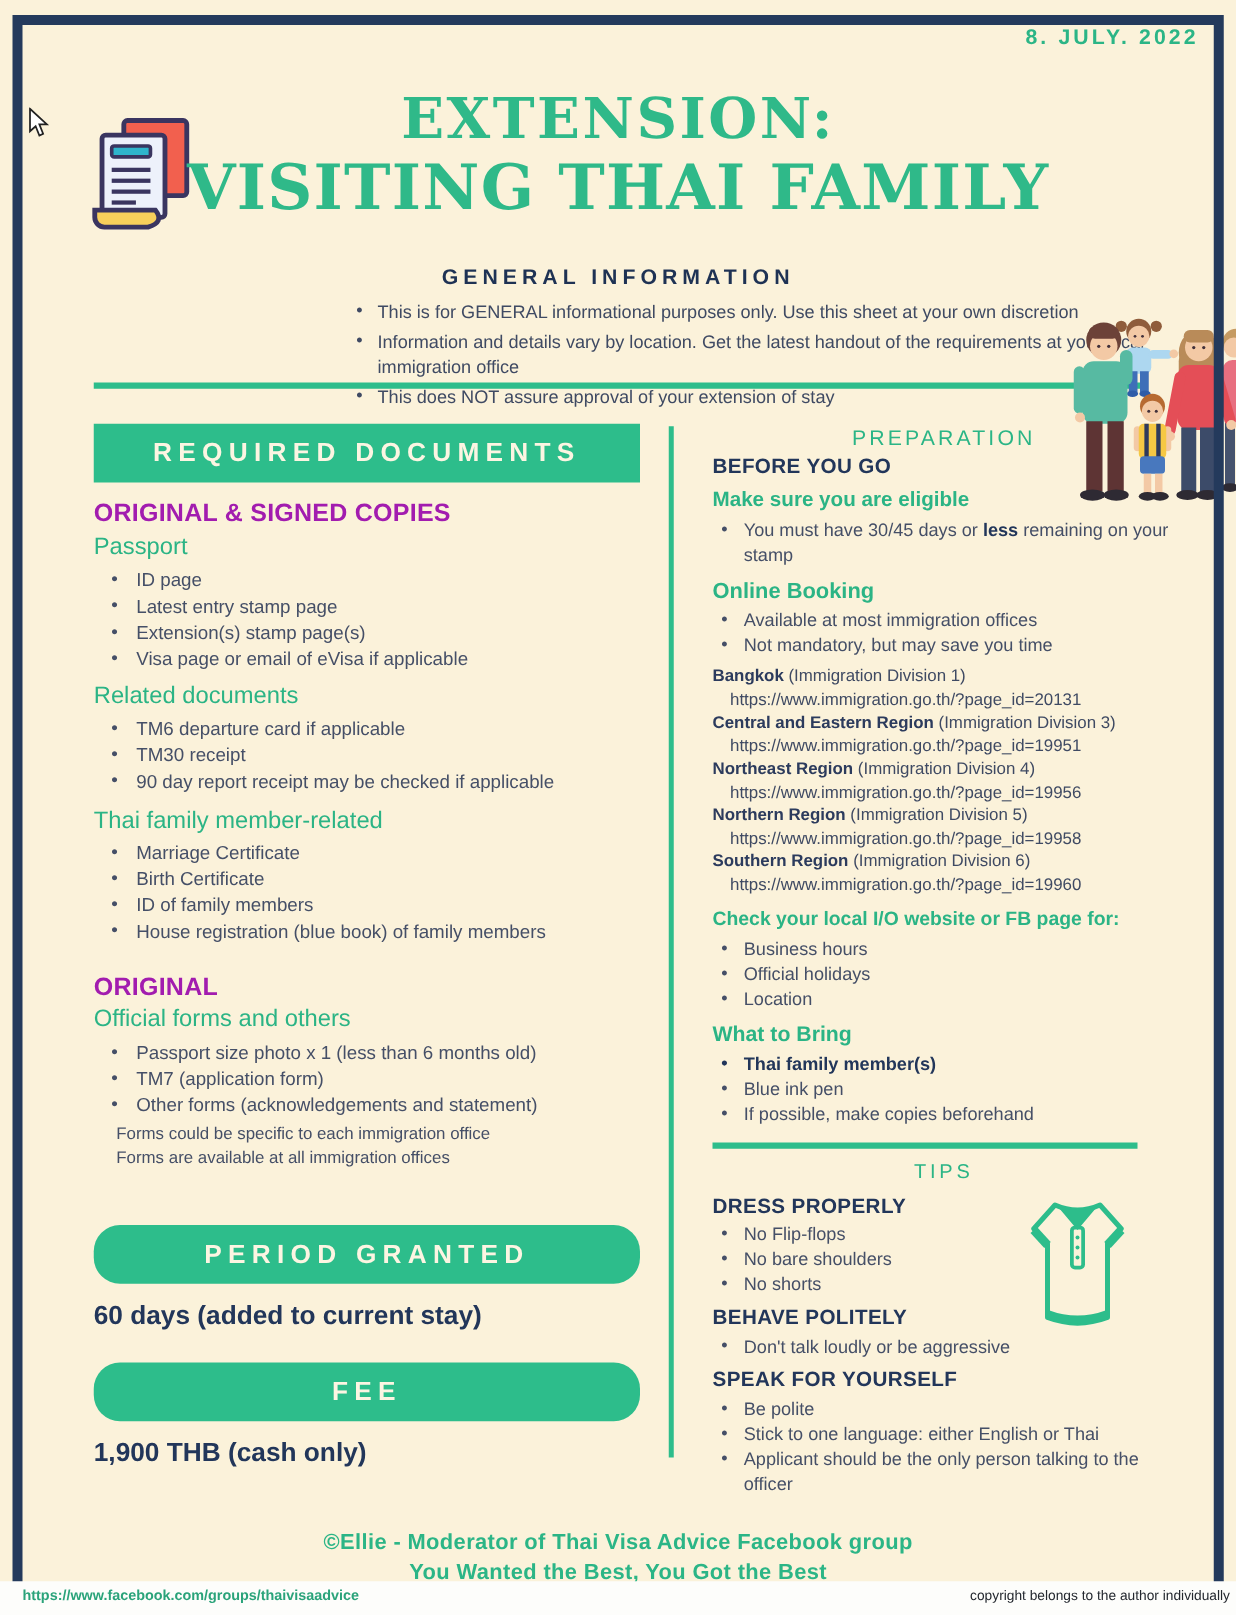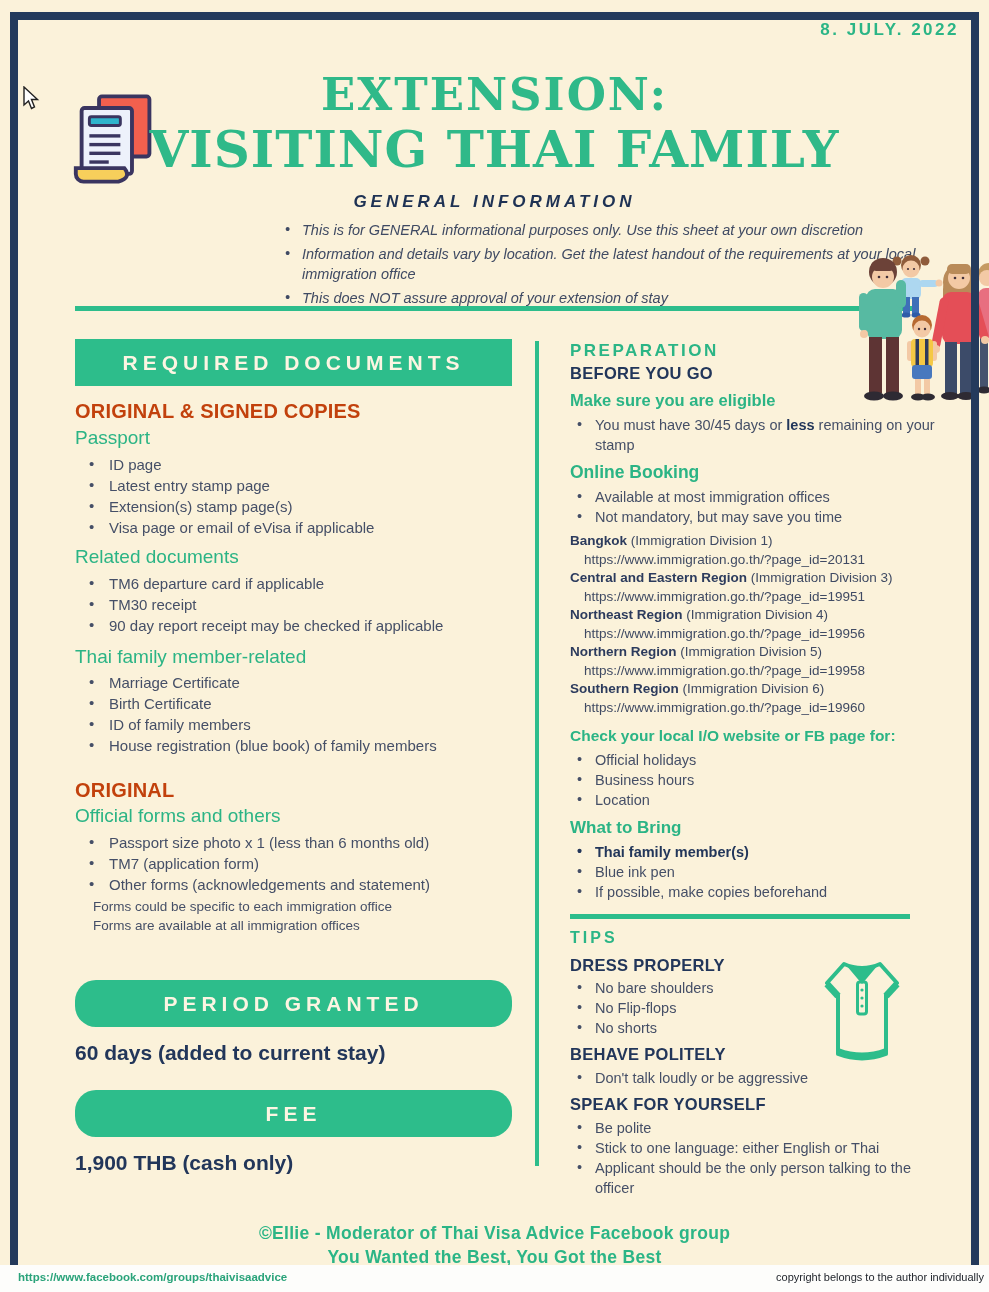--- a/index.html
+++ b/index.html
@@ -18,51 +18,51 @@
 
   .title-block { position:absolute; top:70px; left:0; width:100%; text-align:center; z-index:2; }
   .title-line1 { font-family:"DejaVu Serif", serif; font-weight:bold; color:#2FB989;
     font-size:45px; letter-spacing:2px; line-height:1.1; }
   .title-line2 { font-family:"DejaVu Serif", serif; font-weight:bold; color:#2FB989;
     font-size:50px; letter-spacing:1px; line-height:1.1; margin-top:2px; }
 
   .doc-icon { position:absolute; left:70px; top:90px; z-index:2; }
   .cursor { position:absolute; left:23px; top:86px; z-index:9; }
 
-  .general { position:absolute; top:192px; left:0; width:100%; z-index:2;font-style:italic; }
+  .general { position:absolute; top:212px; left:0; width:100%; z-index:2; }
   .general-h { text-align:center; color:#1E3254; font-weight:bold; font-size:17px; letter-spacing:4px; }
   .general-list { list-style:none; margin:8px 0 0 283px; padding:0; width:655px; }
   .general-list li { position:relative; padding-left:19px; font-size:14.5px; line-height:1.38;
     color:#3F4A63; margin-bottom:4px; }
   .general-list li::before { content:"•"; position:absolute; left:2px; top:-1px; }
 
   .green-rule { position:absolute; left:75px; top:306px; width:837px; height:5px; background:#2DBD8B; z-index:1; }
   .family { position:absolute; left:839px; top:252px; z-index:3; }
 
   .divider-v { position:absolute; left:535px; top:341px; width:4px; height:825px; background:#2DBD8B; }
 
   
   .left-col { position:absolute; left:75px; top:339px; width:437px; height:900px; }
   .banner { background:#2DBD8B; color:#FCF5E2; font-weight:bold; text-align:center;
     font-size:21px; letter-spacing:5px; padding:12px 0 11px 0; }
-  .h-navy { color:#c2410c; font-weight:bold; font-size:20px; line-height:1.2; letter-spacing:0.2px; }
+  .h-navy { color:#a21caf; font-weight:bold; font-size:20px; line-height:1.2; letter-spacing:0.2px; }
   .h-green { color:#2BB485; font-weight:normal; font-size:19px; line-height:1.2; }
   .items { list-style:none; margin:4px 0 0 12px; padding:0; }
   .items li { position:relative; padding-left:22px; font-size:15px; line-height:1.4;
     color:#454F67; }
   .items li::before { content:"•"; position:absolute; left:2px; top:-1px; font-size:15px; }
   .notes { margin:3px 0 0 18px; font-size:13.5px; line-height:1.4; color:#454F67; }
   .mt13 { margin-top:13px; } .mt10 { margin-top:10px; } .mt8 { margin-top:8px; }
   .mt4 { margin-top:4px; } .mt22 { margin-top:22px; } .mt3 { margin-top:3px; }
   .abs-banner { position:absolute; left:0; width:437px;border-radius:21px; }
   .big-value { position:absolute; left:0; color:#22365A; font-weight:bold; font-size:21px; }
 
   
   .right-col { position:absolute; left:570px; top:340px; width:370px; }
-  .r-h-green-caps { color:#2BB586; font-weight:bold; font-size:17px; letter-spacing:2.5px; line-height:1.25; }
+  .r-h-green-caps { color:#2BB586; font-weight:normal; font-size:17px; letter-spacing:2.5px; line-height:1.25;text-align:center; }
   .r-h-navy { color:#22365A; font-weight:bold; font-size:16.5px; line-height:1.25; letter-spacing:0.3px; }
   .r-h-green { color:#2BB485; font-weight:bold; font-size:16.5px; line-height:1.25; }
   .r-items { list-style:none; margin:4px 0 0 0; padding:0; }
   .r-items li { position:relative; padding-left:25px; font-size:14.5px; line-height:1.38; color:#454F67; }
   .r-items li::before { content:"•"; position:absolute; left:7px; top:-1px; }
   .r-items li.bold-item { font-weight:bold; color:#22365A; }
   .regions { margin-top:5px; font-size:13.5px; line-height:1.37; color:#3F4A63; }
   .region-name { font-weight:bold; color:#2C3B5D; }
   .region-url { padding-left:14px; }
   .tips-divider { width:340px; height:5px; background:#2DBD8B; margin:12px 0 9px 0; }
@@ -273,40 +273,40 @@
       <div class="region-url">https://www.immigration.go.th/?page_id=19958</div>
     </div>
     <div class="region">
       <div><span class="region-name">Southern Region</span> <span>(Immigration Division 6)</span></div>
       <div class="region-url">https://www.immigration.go.th/?page_id=19960</div>
     </div>
   </div>
 
   <div class="r-h-green" style="margin-top:9px; font-size:15.5px;">Check your local I/O website or FB page for:</div>
   <ul class="r-items">
+    <li>Business hours</li>
     <li>Official holidays</li>
-    <li>Business hours</li>
     <li>Location</li>
   </ul>
 
   <div class="r-h-green" style="margin-top:7px; font-size:17px;">What to Bring</div>
   <ul class="r-items">
     <li class="bold-item">Thai family member(s)</li>
     <li>Blue ink pen</li>
     <li>If possible, make copies beforehand</li>
   </ul>
 
   <div class="tips-divider"></div>
 
   <div class="r-h-green-caps" style="font-size:16px; letter-spacing:3px;">TIPS</div>
 
   <div class="r-h-navy" style="margin-top:7px;">DRESS PROPERLY</div>
   <ul class="r-items" style="margin-top:3px;">
+    <li>No Flip-flops</li>
     <li>No bare shoulders</li>
-    <li>No Flip-flops</li>
     <li>No shorts</li>
   </ul>
 
   <div class="r-h-navy" style="margin-top:6px;">BEHAVE POLITELY</div>
   <ul class="r-items" style="margin-top:3px;">
     <li>Don't talk loudly or be aggressive</li>
   </ul>
 
   <div class="r-h-navy" style="margin-top:6px;">SPEAK FOR YOURSELF</div>
   <ul class="r-items" style="margin-top:3px;">

